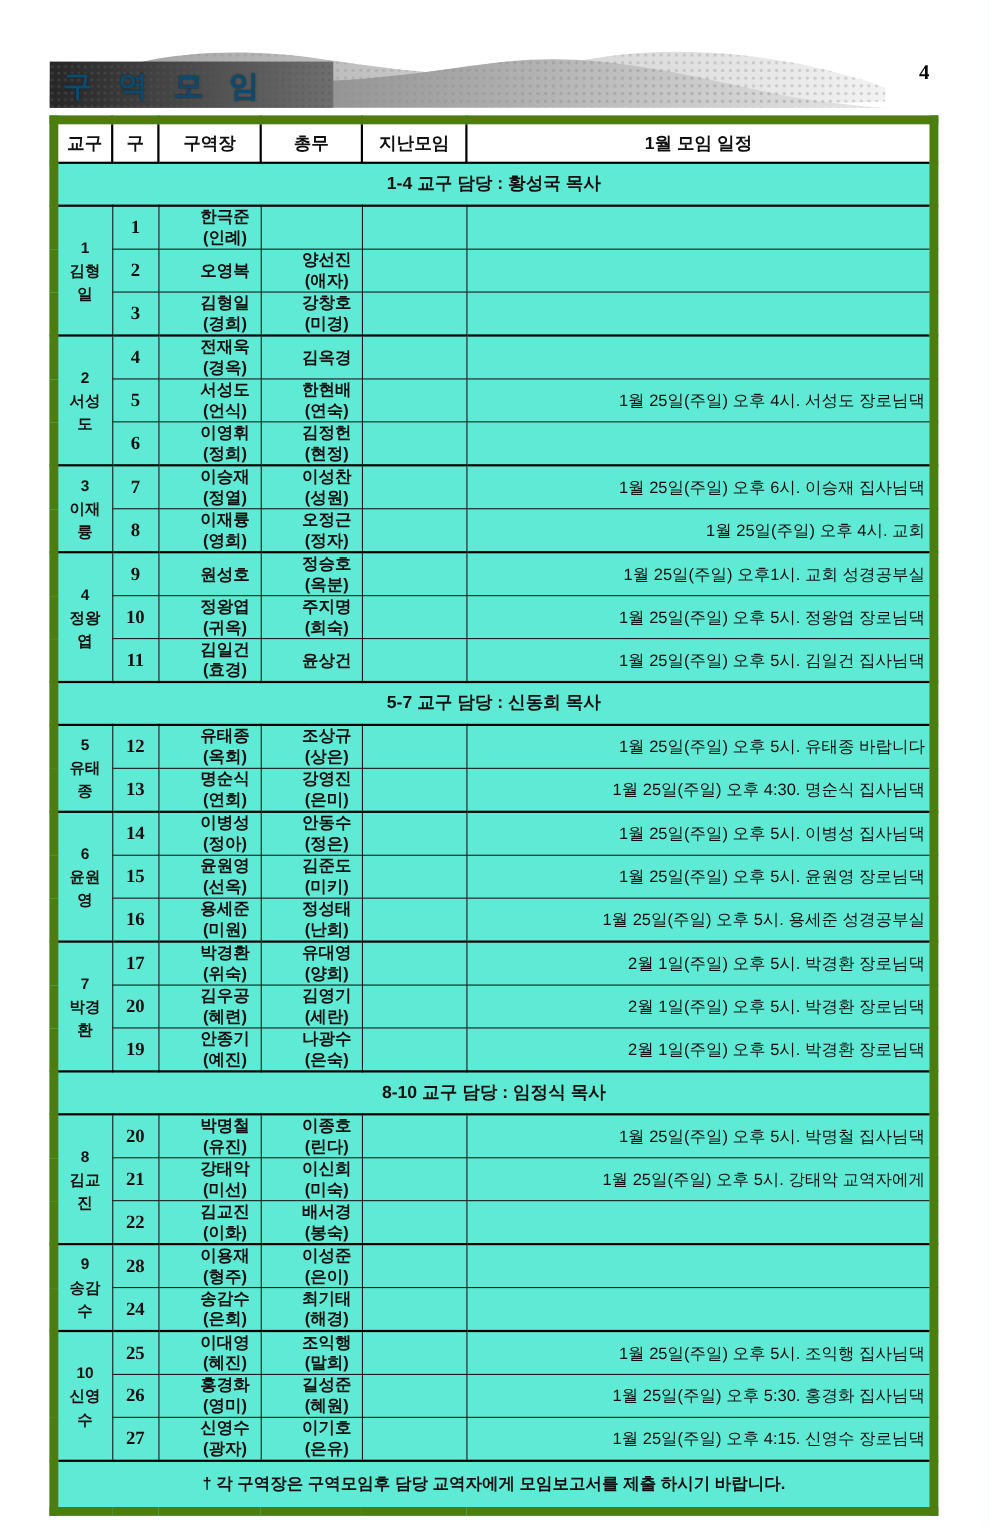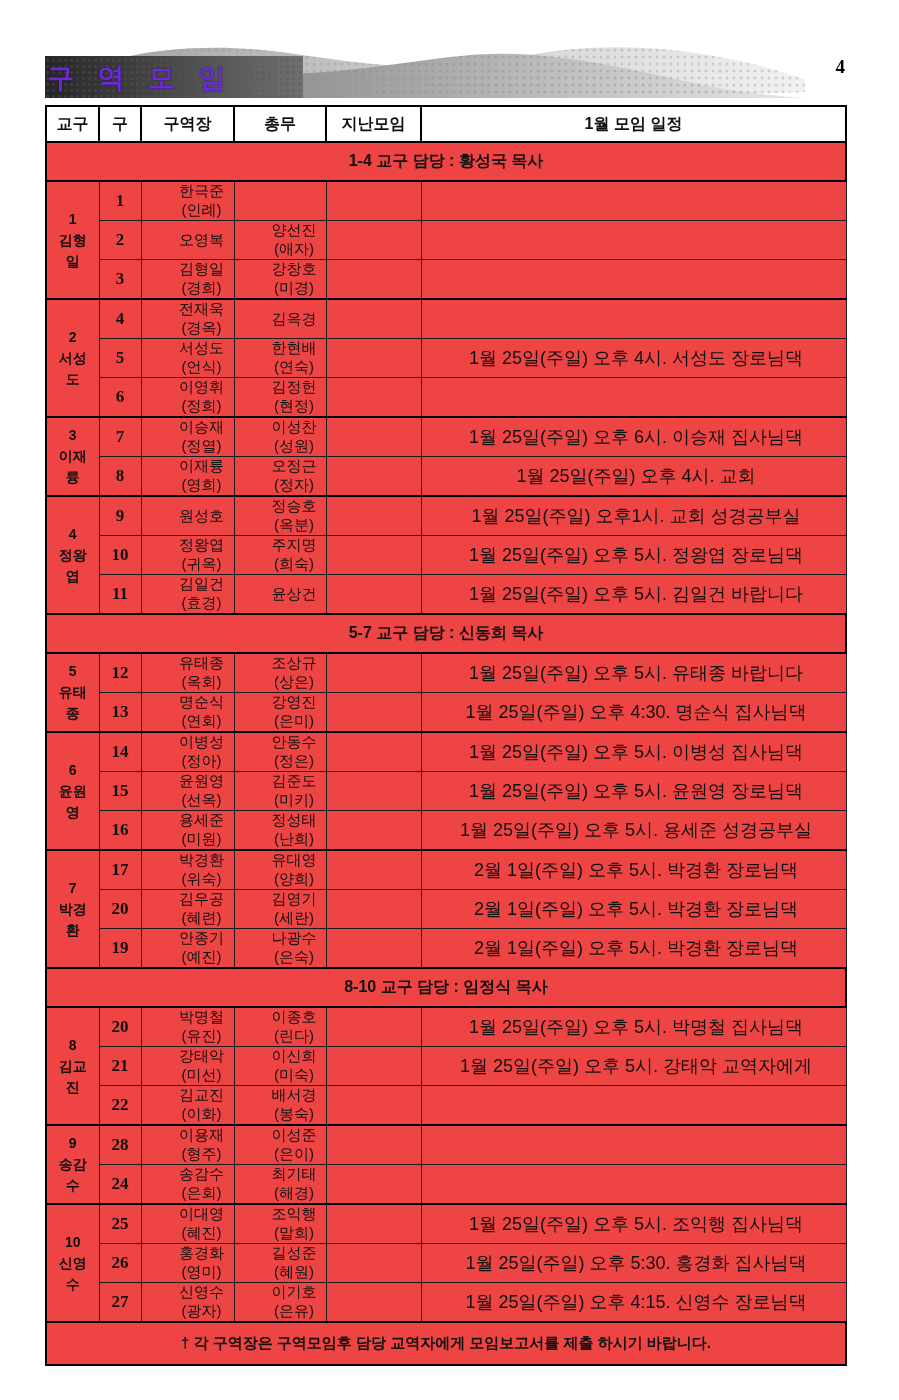--- a/index.html
+++ b/index.html
@@ -15,30 +15,30 @@
     position:absolute; top:56px; right:54px;
     font-family:"Liberation Serif", serif;
     font-weight:bold; font-size:19px; color:#000;
   }
   .banner {
     position:absolute; left:45px; top:40px;
     width:760px; height:60px;
   }
   .banner svg { position:absolute; left:0; top:0; }
   .banner-title {
-    position:absolute; left:2px; bottom:4px;
-    color:#6d28d9; font-weight:bold; font-size:27px;
+    position:absolute; left:12px; bottom:4px;
+    color:#0c4a6e; font-weight:bold; font-size:27px;
     letter-spacing:8px; white-space:nowrap;
     text-shadow:0 0 2px rgba(0,0,0,.55);
   }
   table.meeting {
     position:absolute; left:45px; top:105px;
     width:800px; border-collapse:collapse; table-layout:fixed;
-    background:#ef4444;
-    border:1px solid #4d7c0f;
+    background:#5eead4;
+    border:8px solid #4d7c0f;
   }
   th {
     border:2px solid #000;
     font-weight:bold; font-size:16px;
     height:34px; padding:0 2px;
     background:#fff;
   }
   td {
     border:1px solid #1c1c1c;
     font-size:15px; text-align:center;
@@ -57,23 +57,23 @@
   }
   .district-cell {
     font-weight:bold; font-size:14px;
     white-space:pre-line; line-height:1.5;
     border-left:2px solid #000;
   }
   .num-cell {
     font-family:"Liberation Serif", serif;
     font-weight:bold; font-size:17px;
   }
-  .name-cell { font-weight:normal; font-size:15px;padding-left:32px; }
+  .name-cell { font-weight:bold; font-size:15px;padding-left:32px; }
   .last-cell { }
-  .sched-cell { text-align:center; padding-left:9px; font-size:18px; }
+  .sched-cell { text-align:right; padding-left:9px; font-size:15px; }
   tr.group-start td { border-top:2px solid #000; }
 </style>
 </head>
 <body>
 
 <div class="banner">
   <svg width="760" height="60" viewBox="0 0 760 60" aria-hidden="true">
     <defs>
       <linearGradient id="gLight" x1="0" y1="0" x2="1" y2="0">
         <stop offset="0" stop-color="#9a9a9a"></stop>
@@ -211,21 +211,21 @@
         <td class="name-cell">정왕엽 (귀옥)</td>
         <td class="name-cell">주지명(희숙)</td>
         <td class="last-cell"></td>
         <td class="sched-cell">1월 25일(주일) 오후 5시. 정왕엽 장로님댁</td>
       </tr>
       <tr class="data-row">
         <td class="num-cell">11</td>
         <td class="name-cell">김일건(효경)</td>
         <td class="name-cell">윤상건</td>
         <td class="last-cell"></td>
-        <td class="sched-cell">1월 25일(주일) 오후 5시. 김일건 바랍니다</td>
+        <td class="sched-cell">1월 25일(주일) 오후 5시. 김일건 집사님댁</td>
       </tr>
       <tr>
         <td class="section-cell" colspan="6">5-7 교구 담당 : 신동희 목사</td>
       </tr>
       <tr class="data-row group-start">
         <td class="district-cell" rowspan="2">5
 유태
 종</td>
         <td class="num-cell">12</td>
         <td class="name-cell">유태종 (옥회)</td>

